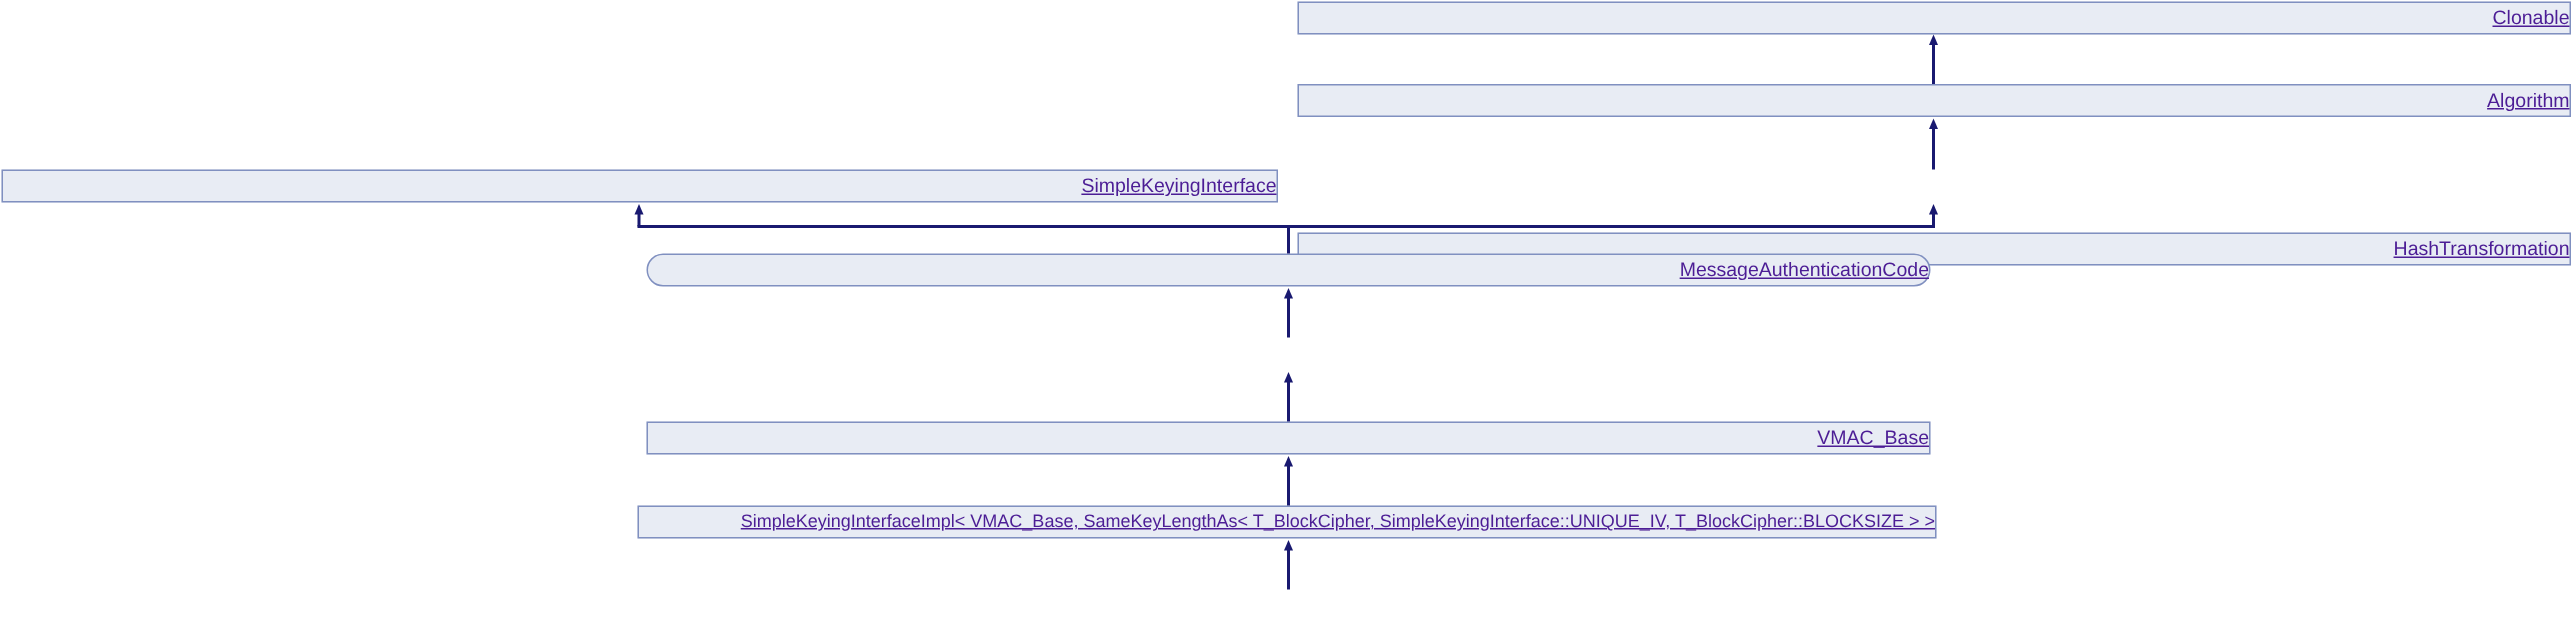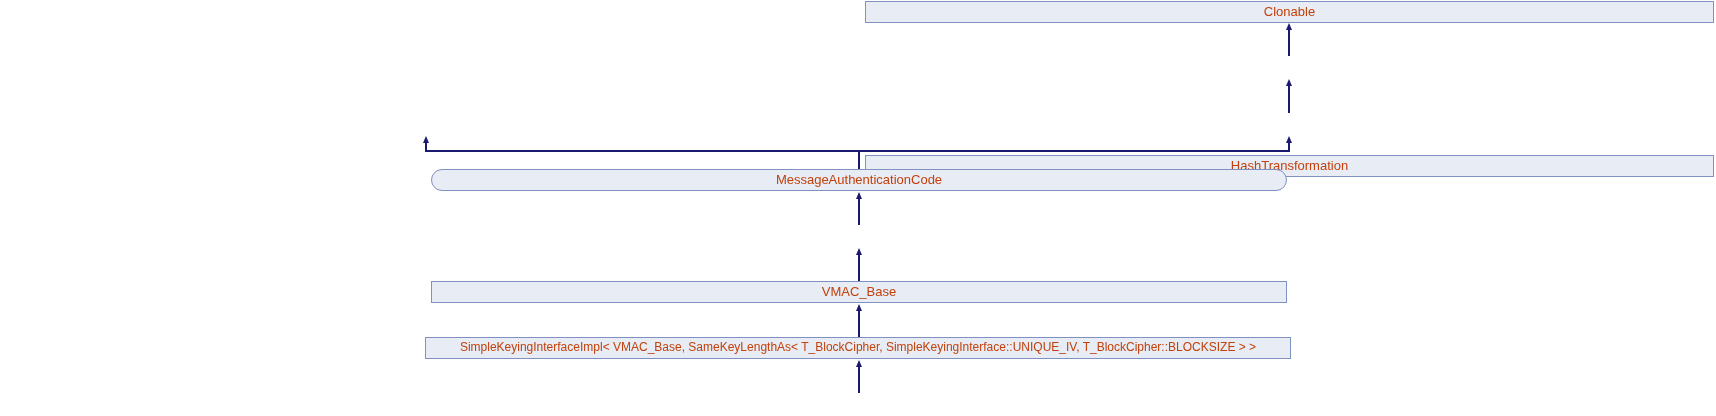--- a/index.html
+++ b/index.html
@@ -13,26 +13,27 @@
     height: 416px;
     background: var(--background, #ffffff);
     overflow: hidden;
   }
   .node {
     position: absolute;
     box-sizing: border-box;
     height: 22px;
     background: var(--node-fill, #e8ecf4);
     border: 1.5px solid var(--node-border, #8090c0);
-    color: #c2410c;
+    color: #4c1d95;
     font-size: 13px;
     line-height: 19px;
-    text-align: center;
+    text-align: right;
     white-space: nowrap;
     cursor: pointer;
+    text-decoration: underline;
   }
   .node--long { font-size: 12px; }
   .node--current {
     background: var(--current-fill, #ffffff);
     border: 1.5px solid var(--current-border, #000000);
     cursor: default;
   }
   .vline {
     position: absolute;
     width: 1.5px;
@@ -52,21 +53,23 @@
     border-bottom: 7px solid var(--edge, #191970);
   }
 </style>
 </head>
 <body>
 
 <div class="diagram">
 
   <div class="node" style="left:865px; top:1px; width:849px;">Clonable</div>
 
+  <div class="node" style="left:865px; top:56px; width:849px;">Algorithm</div>
 
+  <div class="node" style="left:1px; top:113px; width:851px;">SimpleKeyingInterface</div>
 
   <div class="node" style="left:865px; top:113px; width:849px;margin-top:42px;">HashTransformation</div>
 
   <div class="node" style="left:431px; top:169px; width:856px;border-radius:11px;">MessageAuthenticationCode</div>
 
 
   <div class="node node--long" style="left:425px; top:337px; width:866px;">SimpleKeyingInterfaceImpl&lt; VMAC_Base, SameKeyLengthAs&lt; T_BlockCipher, SimpleKeyingInterface::UNIQUE_IV, T_BlockCipher::BLOCKSIZE &gt; &gt;</div>
 
   <div class="node" style="left:431px; top:281px; width:856px;">VMAC_Base</div>
 

